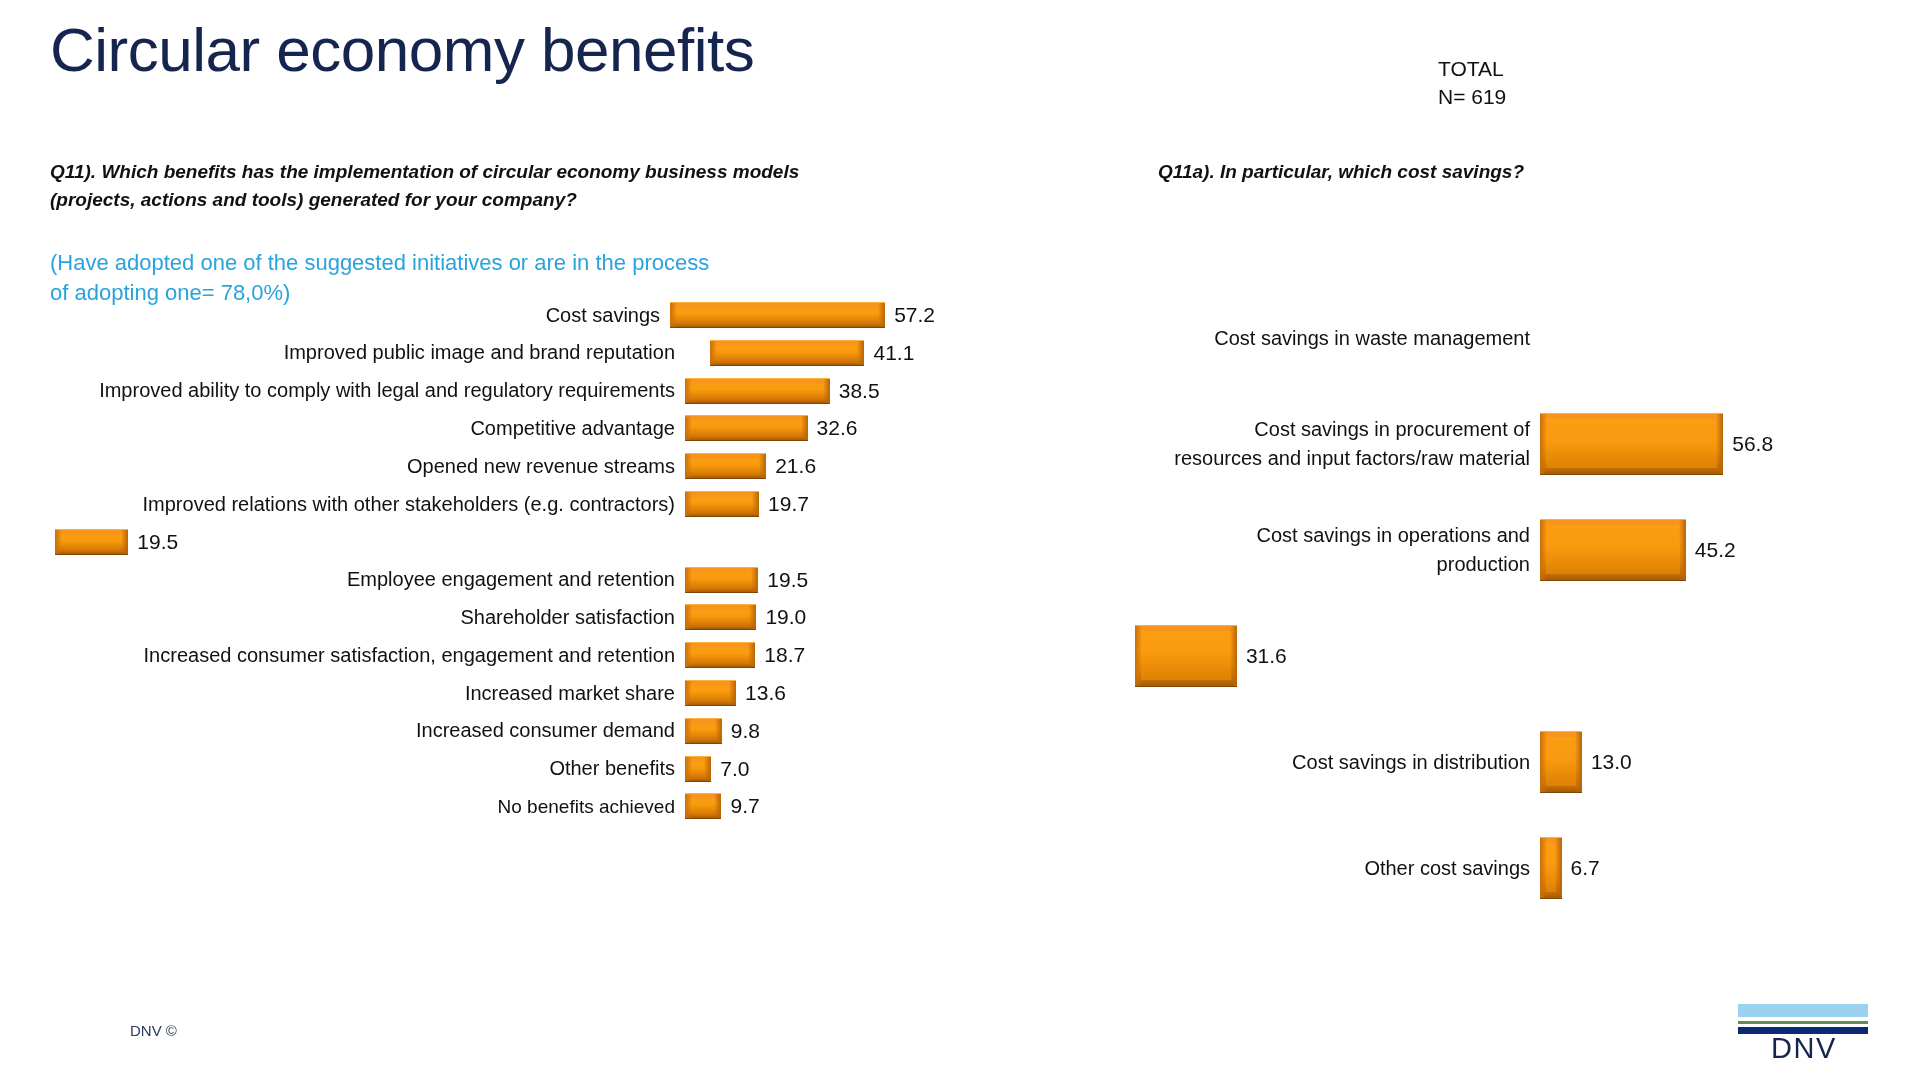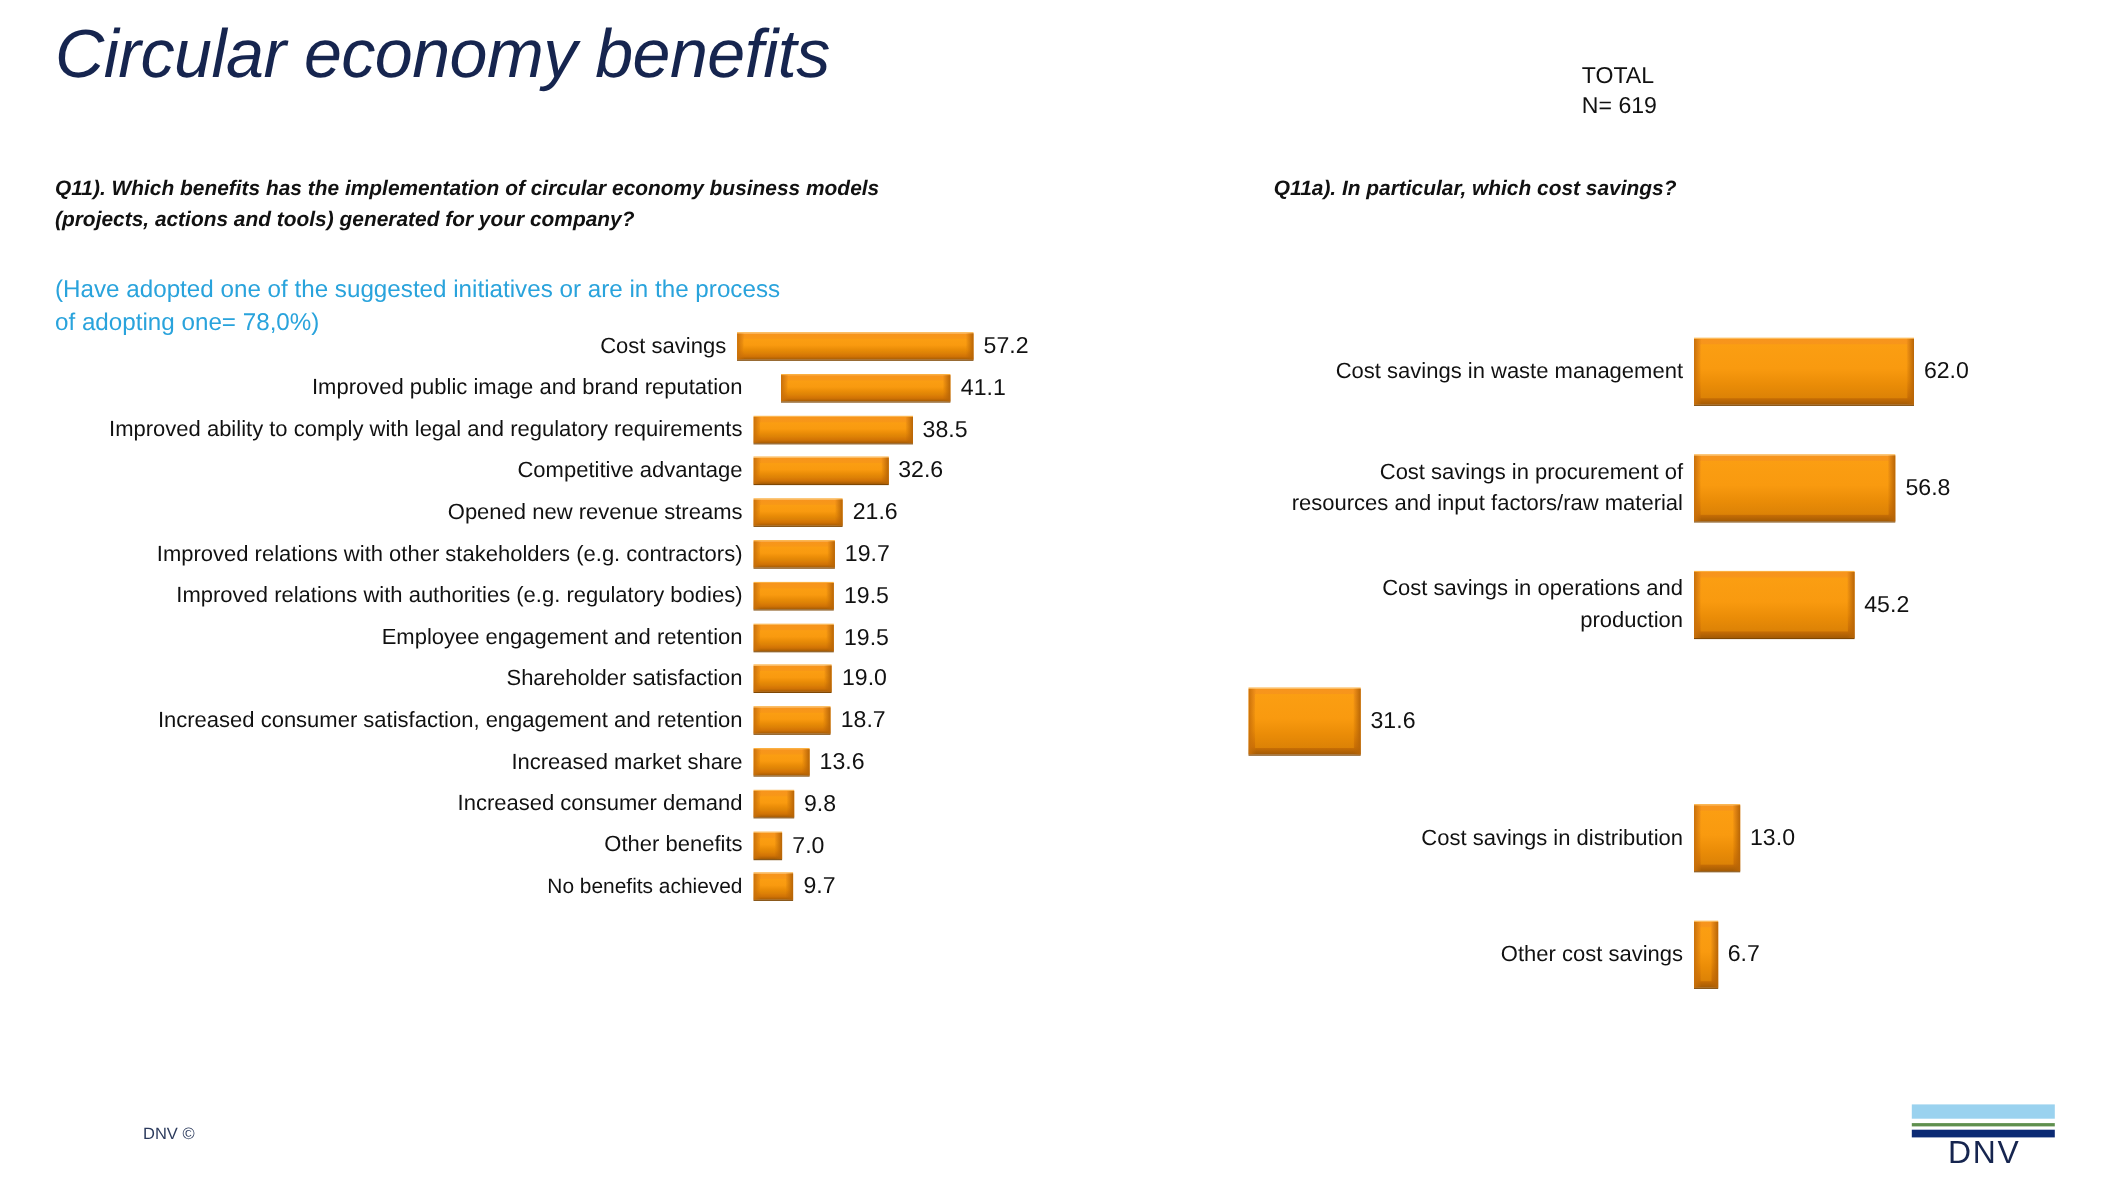--- a/index.html
+++ b/index.html
@@ -15,21 +15,20 @@
     position: relative;
     width: 1920px; height: 1080px;
     background: #ffffff;
   }
 
   
   #slide-title {
     position: absolute;
     left: 50px; top: 16px;
     font-size: 62px;
-    font-style: italic;
     font-weight: 400;
     color: #16254f;
     letter-spacing: -0.5px;
     white-space: nowrap;
     line-height: 1.1;
   }
   #total-block {
     position: absolute;
     left: 1438px; top: 55px;
     width: 140px;
@@ -226,21 +225,20 @@
       <div class="row" style="top: 189px; height: 30px;">
         <div class="cat-label" style="width: 630px; font-size: 20px;">Improved relations with other stakeholders (e.g. contractors)</div>
         <div class="bar-area">
           <div class="bar" style="width: 74.0472px; height: 26px;">
             <div class="bar-inner"></div>
           </div>
           <div class="val" style="font-size: 21px;">19.7</div>
         </div>
       </div>
       <div class="row" style="top: 226.8px; height: 30px;">
-        <div class="cat-label" style="width: 630px; font-size: 20px;">Improved relations with authorities (e.g. regulatory bodies)</div>
         <div class="bar-area">
           <div class="bar" style="width: 73.2955px; height: 26px;">
             <div class="bar-inner"></div>
           </div>
           <div class="val" style="font-size: 21px;">19.5</div>
         </div>
       </div>
       <div class="row" style="top: 264.6px; height: 30px;">
         <div class="cat-label" style="width: 630px; font-size: 20px;">Employee engagement and retention</div>
         <div class="bar-area">
@@ -302,26 +300,20 @@
             <div class="bar-inner"></div>
           </div>
           <div class="val" style="font-size: 21px;">9.7</div>
         </div>
       </div>
     </div>
 
   <div class="chart" id="chart-cost-savings" style="left:1120px; top:305px; width:760px; height:620px;">
       <div class="row" style="top: 0px; height: 66px;">
         <div class="cat-label" style="width: 405px; font-size: 20px;">Cost savings in waste management</div>
-        <div class="bar-area">
-          <div class="bar" style="width: 200px; height: 62px;">
-            <div class="bar-inner"></div>
-          </div>
-          <div class="val" style="font-size: 21px;">62.0</div>
-        </div>
       </div>
       <div class="row" style="top: 106px; height: 66px;">
         <div class="cat-label" style="width: 405px; font-size: 20px;">Cost savings in procurement of
 resources and input factors/raw material</div>
         <div class="bar-area">
           <div class="bar" style="width: 183.226px; height: 62px;">
             <div class="bar-inner"></div>
           </div>
           <div class="val" style="font-size: 21px;">56.8</div>
         </div>

